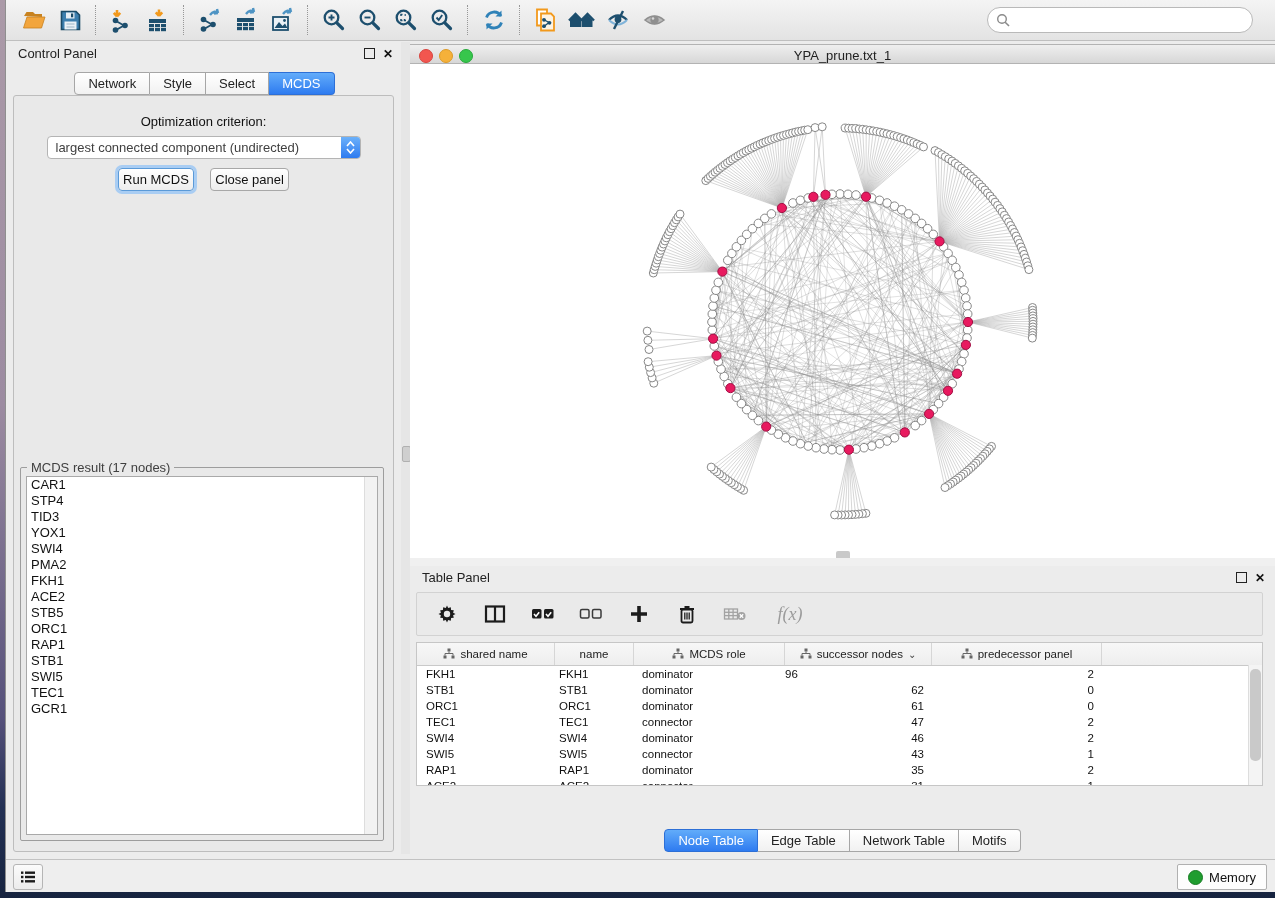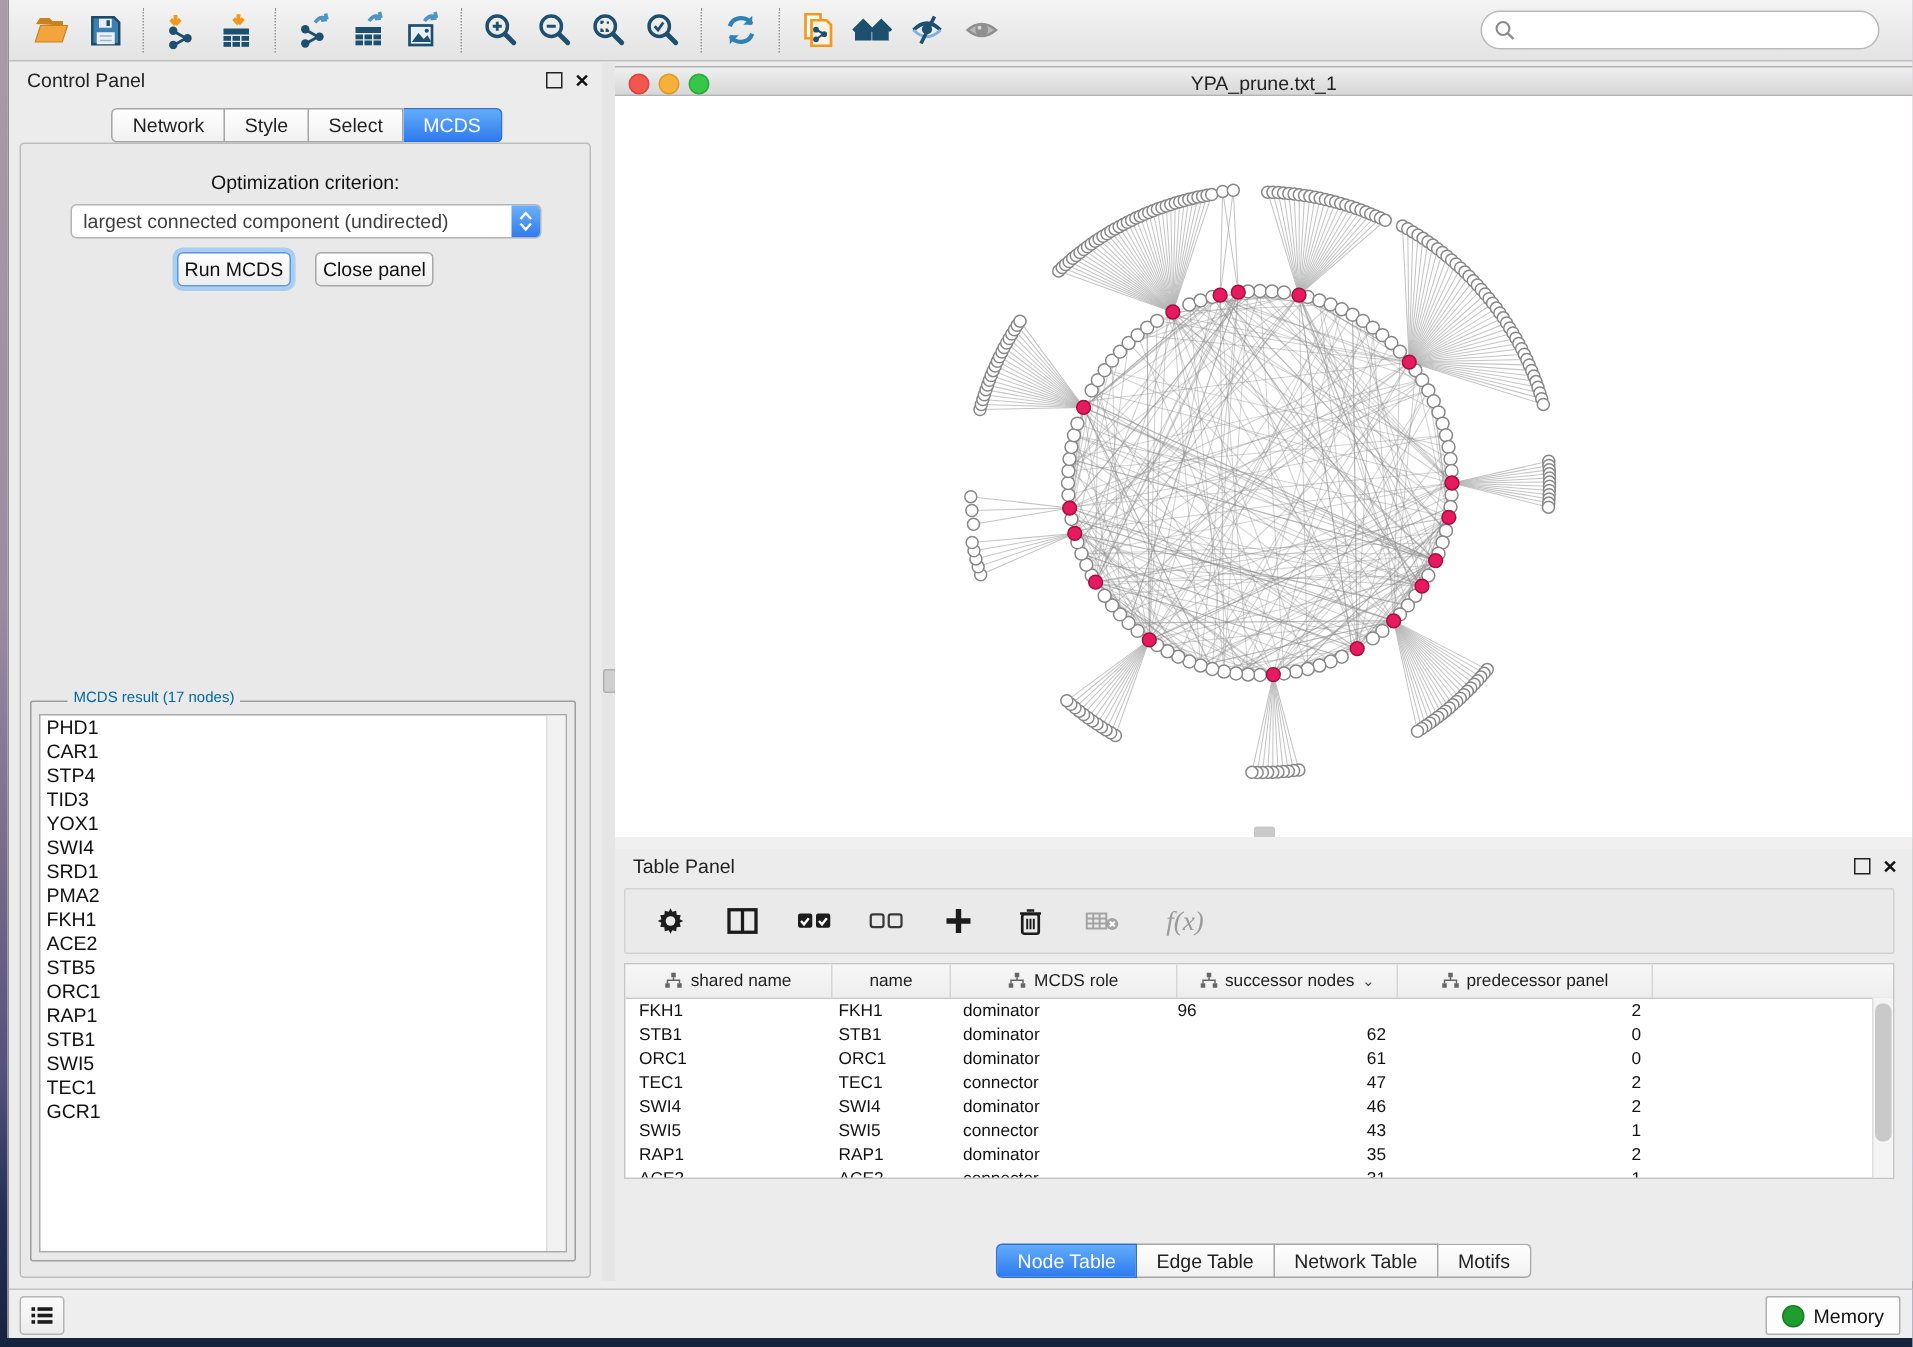--- a/index.html
+++ b/index.html
@@ -38,21 +38,21 @@
     border:1px solid #b4b4b4;border-radius:4px;display:flex;align-items:center;box-sizing:border-box}
   .dropdown .ddtext{flex:1;font-size:13px;color:#404040;padding-left:8px;white-space:nowrap}
   .dd-step{width:19px;height:21px;border-radius:0 3px 3px 0;background:linear-gradient(#6cb1fa,#2e7bf0);
     display:flex;flex-direction:column;align-items:center;justify-content:center;gap:1px}
   .dd-step svg{display:block}
   .btn-row{position:absolute;top:72px;left:0;right:0;text-align:center}
   .pbtn{font:13px "Liberation Sans",sans-serif;padding:3px 4px;background:linear-gradient(#fff,#ededed);
     border:1px solid #a8a8a8;border-radius:4px;color:#111;margin:0 6px}
   .pbtn.focus{box-shadow:0 0 0 3px #a9cdf3;border-color:#5b9ad8}
   .mcds-group{position:absolute;left:6px;right:9px;top:371px;height:372px;border:1px solid #9d9d9d;border-radius:2px}
-  .mcds-legend{position:absolute;top:-8px;left:24px;background:#e9e9e9;padding:0 4px;font-size:10px;color:#0369a1}
+  .mcds-legend{position:absolute;top:-8px;left:6px;background:#e9e9e9;padding:0 4px;font-size:13px;color:#404040}
   .mcds-list{position:absolute;left:5px;right:5px;top:8px;bottom:5px;background:#fff;border:1px solid #a9a9a9;overflow:hidden}
   .mcds-list .scrolltrack{position:absolute;right:0;top:0;bottom:0;width:12px;background:#f2f2f2;border-left:1px solid #ddd}
   .mcds-item{font-size:13px;line-height:16px;padding-left:4px;color:#111}
 
   
   .splitter{position:absolute;left:395px;width:9px;top:42px;bottom:38px;background:#e6e6e6;border-right:1px solid #9e9e9e}
   .split-grip{position:absolute;left:1px;top:404px;width:7px;height:14px;background:#cfcfcf;border:1px solid #b0b0b0;border-radius:2px}
 
   
   .right-col{position:absolute;left:404px;right:0;top:42px;bottom:38px;background:#ececec}
@@ -280,27 +280,25 @@
         </span>
       </div>
       <div class="btn-row">
         <button class="pbtn focus">Run MCDS</button>
         <button class="pbtn">Close panel</button>
       </div>
       <div class="mcds-group">
         <span class="mcds-legend">MCDS result (17 nodes)</span>
         <div class="mcds-list" id="mcds-list">
           <div class="scrolltrack"></div>
-        <div class="mcds-item">PHD1</div>
             <div class="mcds-item">CAR1</div>
             <div class="mcds-item">STP4</div>
             <div class="mcds-item">TID3</div>
             <div class="mcds-item">YOX1</div>
             <div class="mcds-item">SWI4</div>
-            <div class="mcds-item">SRD1</div>
             <div class="mcds-item">PMA2</div>
             <div class="mcds-item">FKH1</div>
             <div class="mcds-item">ACE2</div>
             <div class="mcds-item">STB5</div>
             <div class="mcds-item">ORC1</div>
             <div class="mcds-item">RAP1</div>
             <div class="mcds-item">STB1</div>
             <div class="mcds-item">SWI5</div>
             <div class="mcds-item">TEC1</div>
             <div class="mcds-item">GCR1</div>

